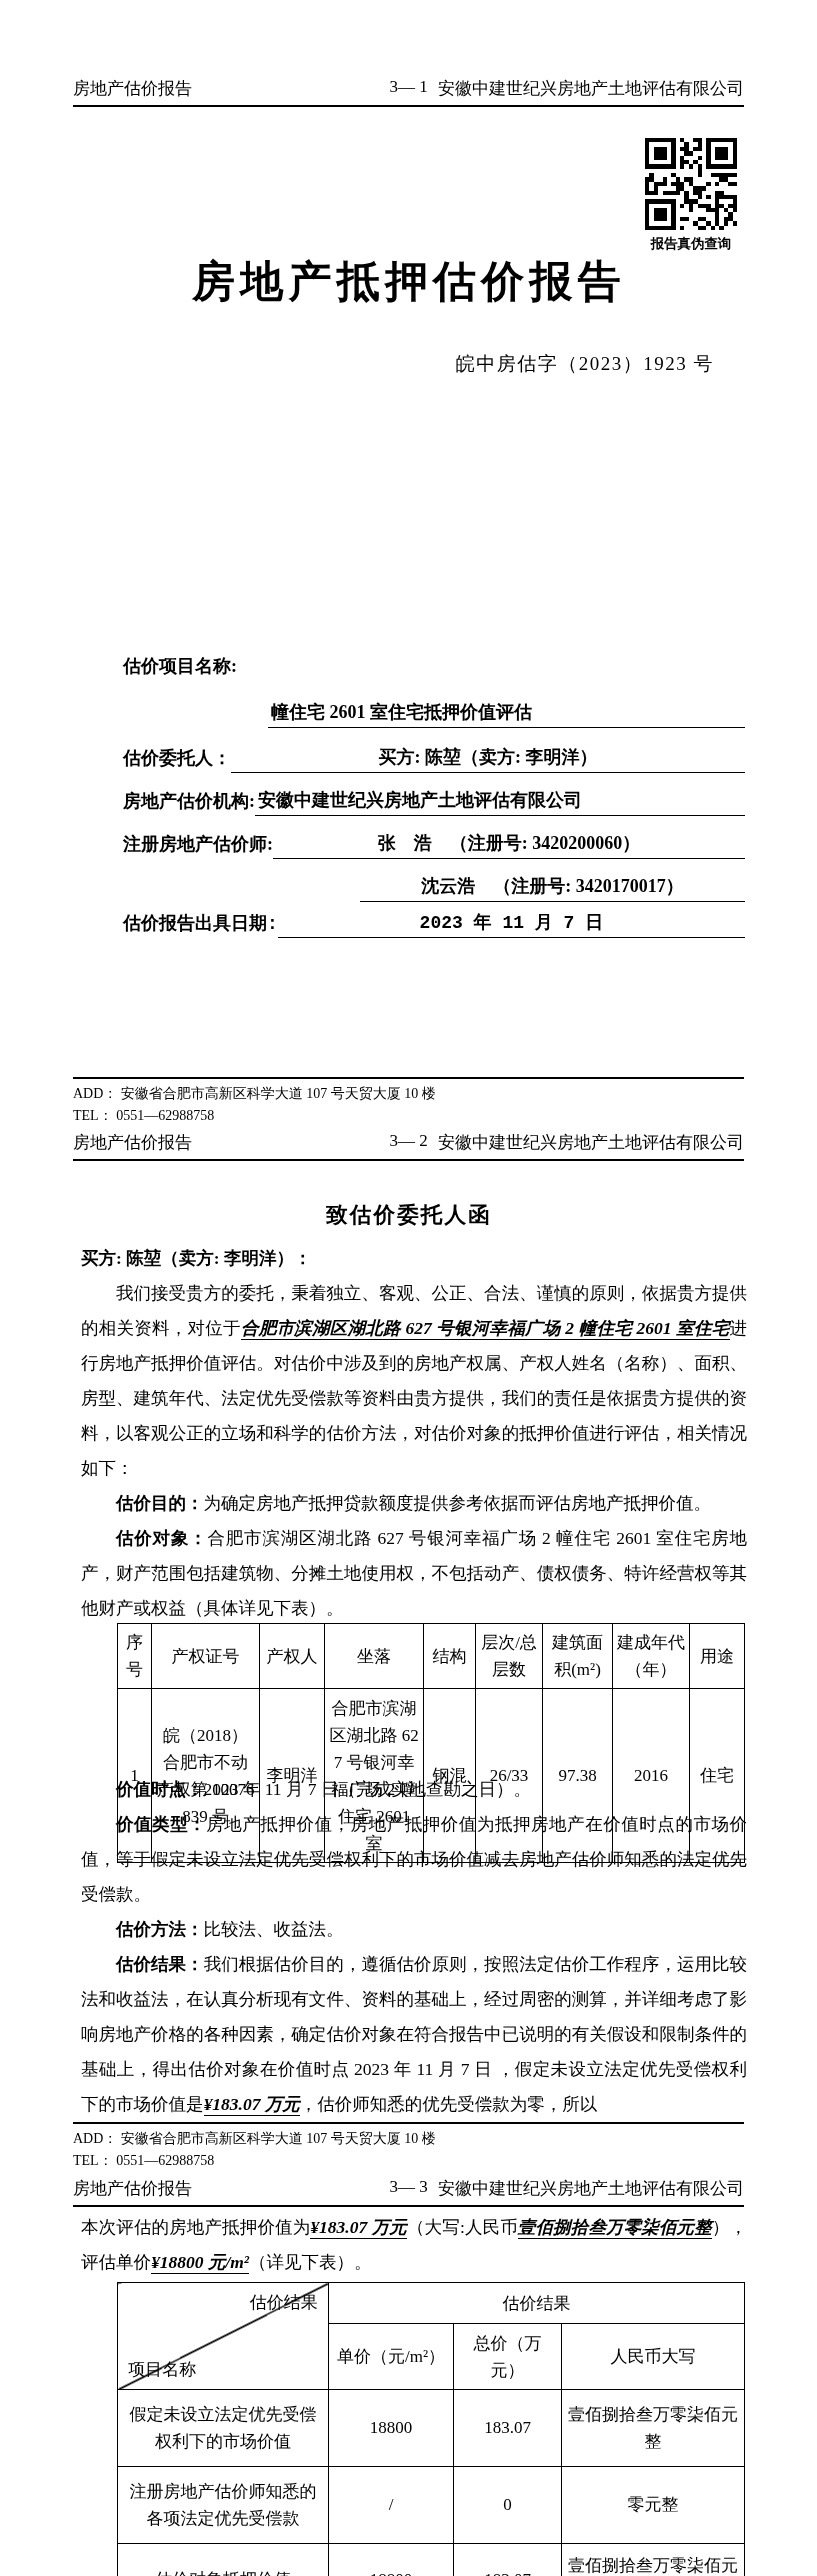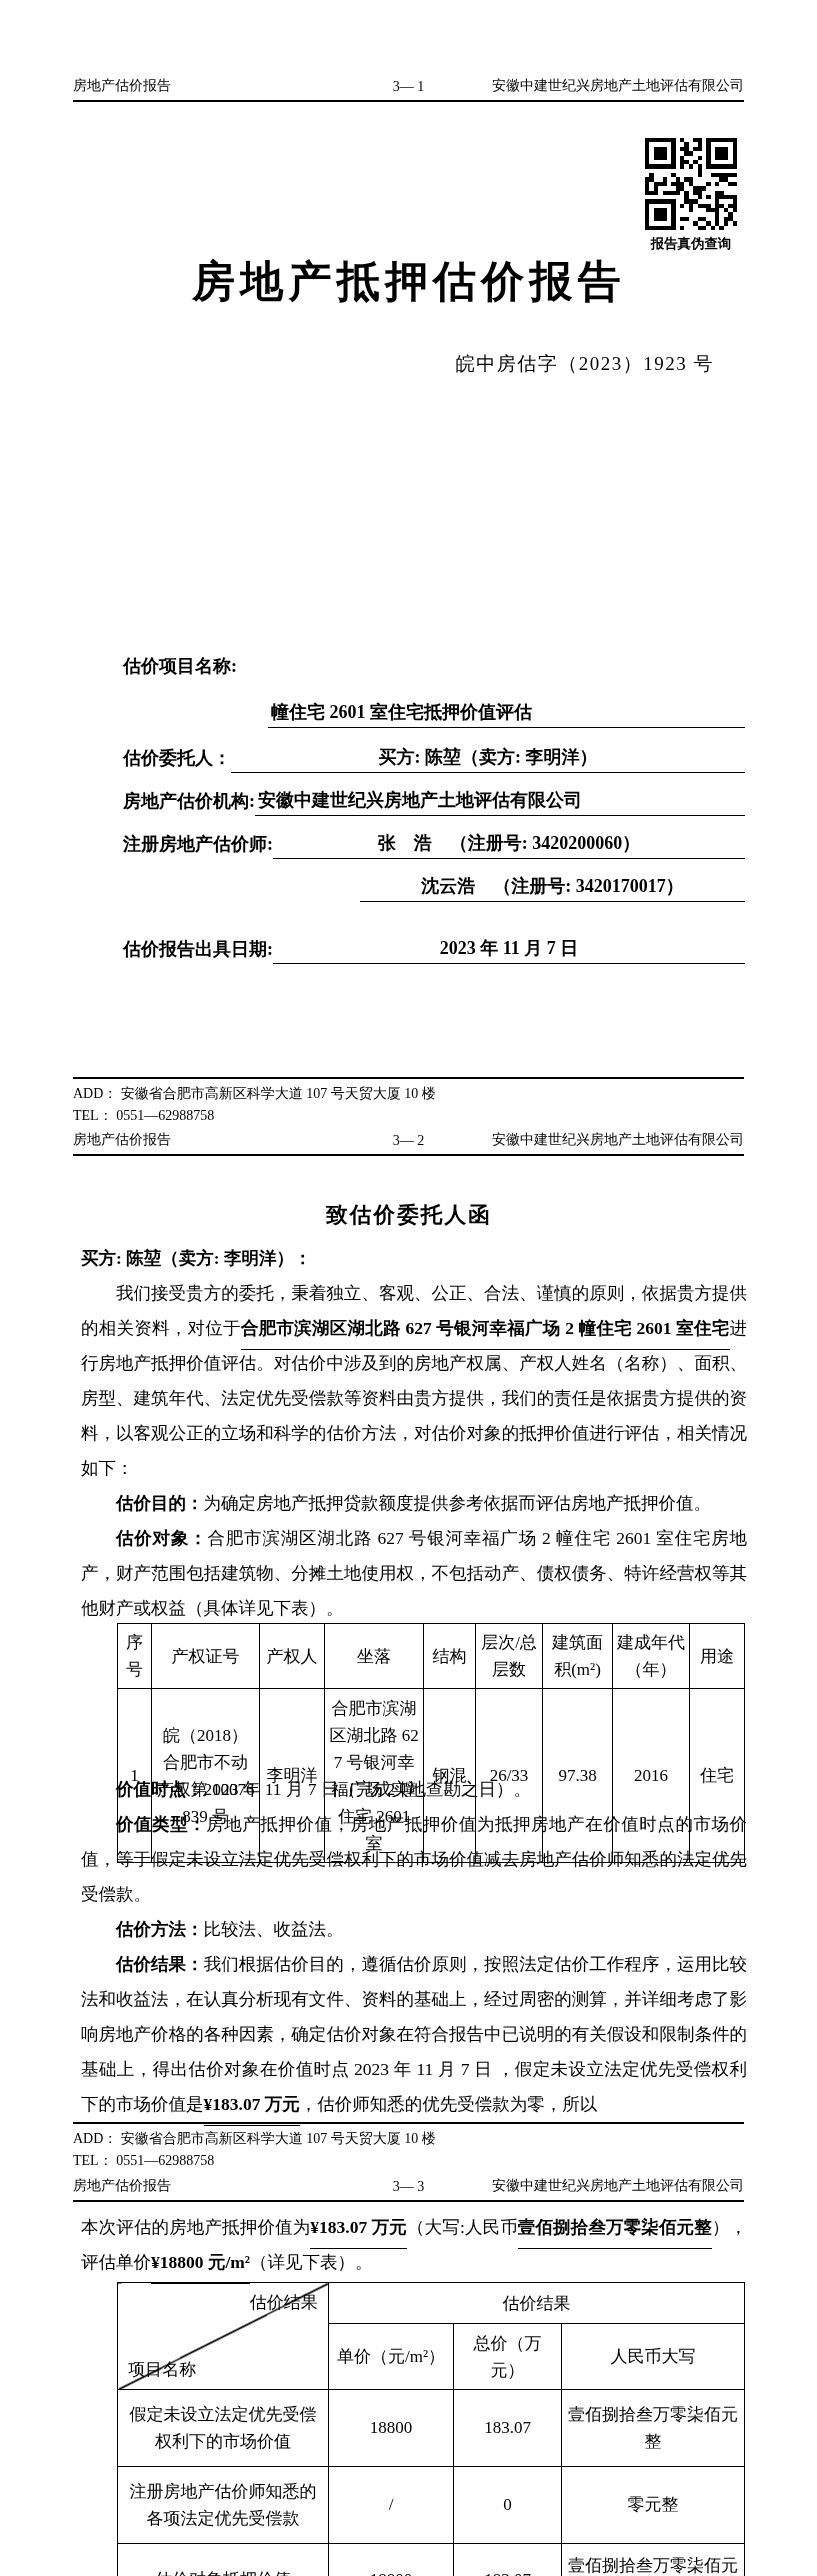--- a/index.html
+++ b/index.html
@@ -1,42 +1,42 @@
 <!DOCTYPE html>
 <html style="font-size:8.2px"><head>
 <meta charset="utf-8">
 <style>
   html,body{margin:0;padding:0;background:#ffffff;}
   .sheet{position:relative;width:818px;height:3300px;background:#ffffff;color:#000;
          font-family:"Liberation Serif","DejaVu Serif",serif;overflow:hidden;}
   .abs{position:absolute;}
   
-  .pg-header{left:73px;width:671px;display:flex;align-items:flex-end;
-             font-size:14px;border-bottom:2.1px solid #000;padding-bottom:5.2px;}
+  .pg-header{left:73px;width:671px;display:flex;
+             font-size:17px;border-bottom:2.1px solid #000;padding-bottom:5.2px;}
   .pg-header .h-left{flex:1;text-align:left;}
   .pg-header .h-center{flex:0 0 auto;text-align:center;}
   .pg-header .h-right{flex:1;text-align:right;}
   .pg-footer{left:73px;width:671px;border-top:2.1px solid #000;padding-top:4.1px;
              font-size:14px;line-height:21.6px;}
   
   .main-title{left:0;width:818px;text-align:center;font-size:43px;font-weight:bold;letter-spacing:5.2px;}
   .doc-no{left:0;width:714px;text-align:right;font-size:19px;letter-spacing:1.5px;}
   .qr-box{width:92px;height:92px;}
   .qr-caption{width:92px;text-align:center;font-size:13.4px;font-weight:bold;}
   .f-row{left:123px;width:622px;display:flex;align-items:flex-end;height:39px;
          font-size:18px;font-weight:bold;white-space:nowrap;}
   .f-label{flex:0 0 auto;padding-bottom:3.1px;}
   .f-val{flex:1;border-bottom:1.5px solid #000;padding:0 3.1px 3.1px 3.1px;}
   .f-val.center{text-align:center;margin-top:35px;}
   
   .body-txt{font-size:17.5px;line-height:35px;text-align:justify;}
   .body-txt p{margin:0;text-indent:35px;}
   .body-txt p.noindent{text-indent:0;}
   .lbl{font-weight:bold;}
-  .bu{font-weight:bold;border-bottom:1.5px solid #000;padding-bottom:11px;}
+  .bu{font-weight:bold;border-bottom:1.5px solid #000;padding-bottom:1px;font-style:italic;}
   .letter-title{left:0;width:818px;text-align:center;font-size:21.6px;font-weight:bold;letter-spacing:2.1px;}
   
   table.doc{border-collapse:collapse;table-layout:fixed;font-size:17px;line-height:27px;}
   table.doc th,table.doc td{border:1.5px solid #000;text-align:center;vertical-align:middle;
                             padding:5.2px 3.1px;font-weight:normal;word-break:break-all;}
   
   td.diag{position:relative;padding:0;
           background:linear-gradient(to bottom right,transparent 49.55%,#000 49.55%,#000 50.45%,transparent 50.45%);}
   .diag-top{position:absolute;top:6.2px;right:10.3px;}
   .diag-bottom{position:absolute;bottom:6.2px;left:10.3px;}
@@ -289,21 +289,21 @@
     <span class="f-val">安徽中建世纪兴房地产土地评估有限公司</span>
   </div>
   <div class="abs f-row" style="top:820px;justify-content:center;">
     <span class="f-label">注册房地产估价师:</span>
     <span class="f-val center">张　浩　（注册号: 3420200060）</span>
   </div>
   <div class="abs f-row" style="top:863px;">
     <span style="flex:0 0 237px;"></span>
     <span class="f-val center">沈云浩　（注册号: 3420170017）</span>
   </div>
-  <div class="abs f-row" style="top:925px;">
+  <div class="abs f-row" style="top:899px;font-family:Liberation Mono, monospace;">
     <span class="f-label">估价报告出具日期:</span>
     <span class="f-val center">2023 年 11 月 7 日</span>
   </div>
 
   <div class="abs pg-footer" style="top:1077px;">
     <div>ADD： 安徽省合肥市高新区科学大道 107 号天贸大厦 10 楼</div>
     <div>TEL： 0551—62988758</div>
   </div>
 
   <div class="abs pg-header" style="top:1131px;">

